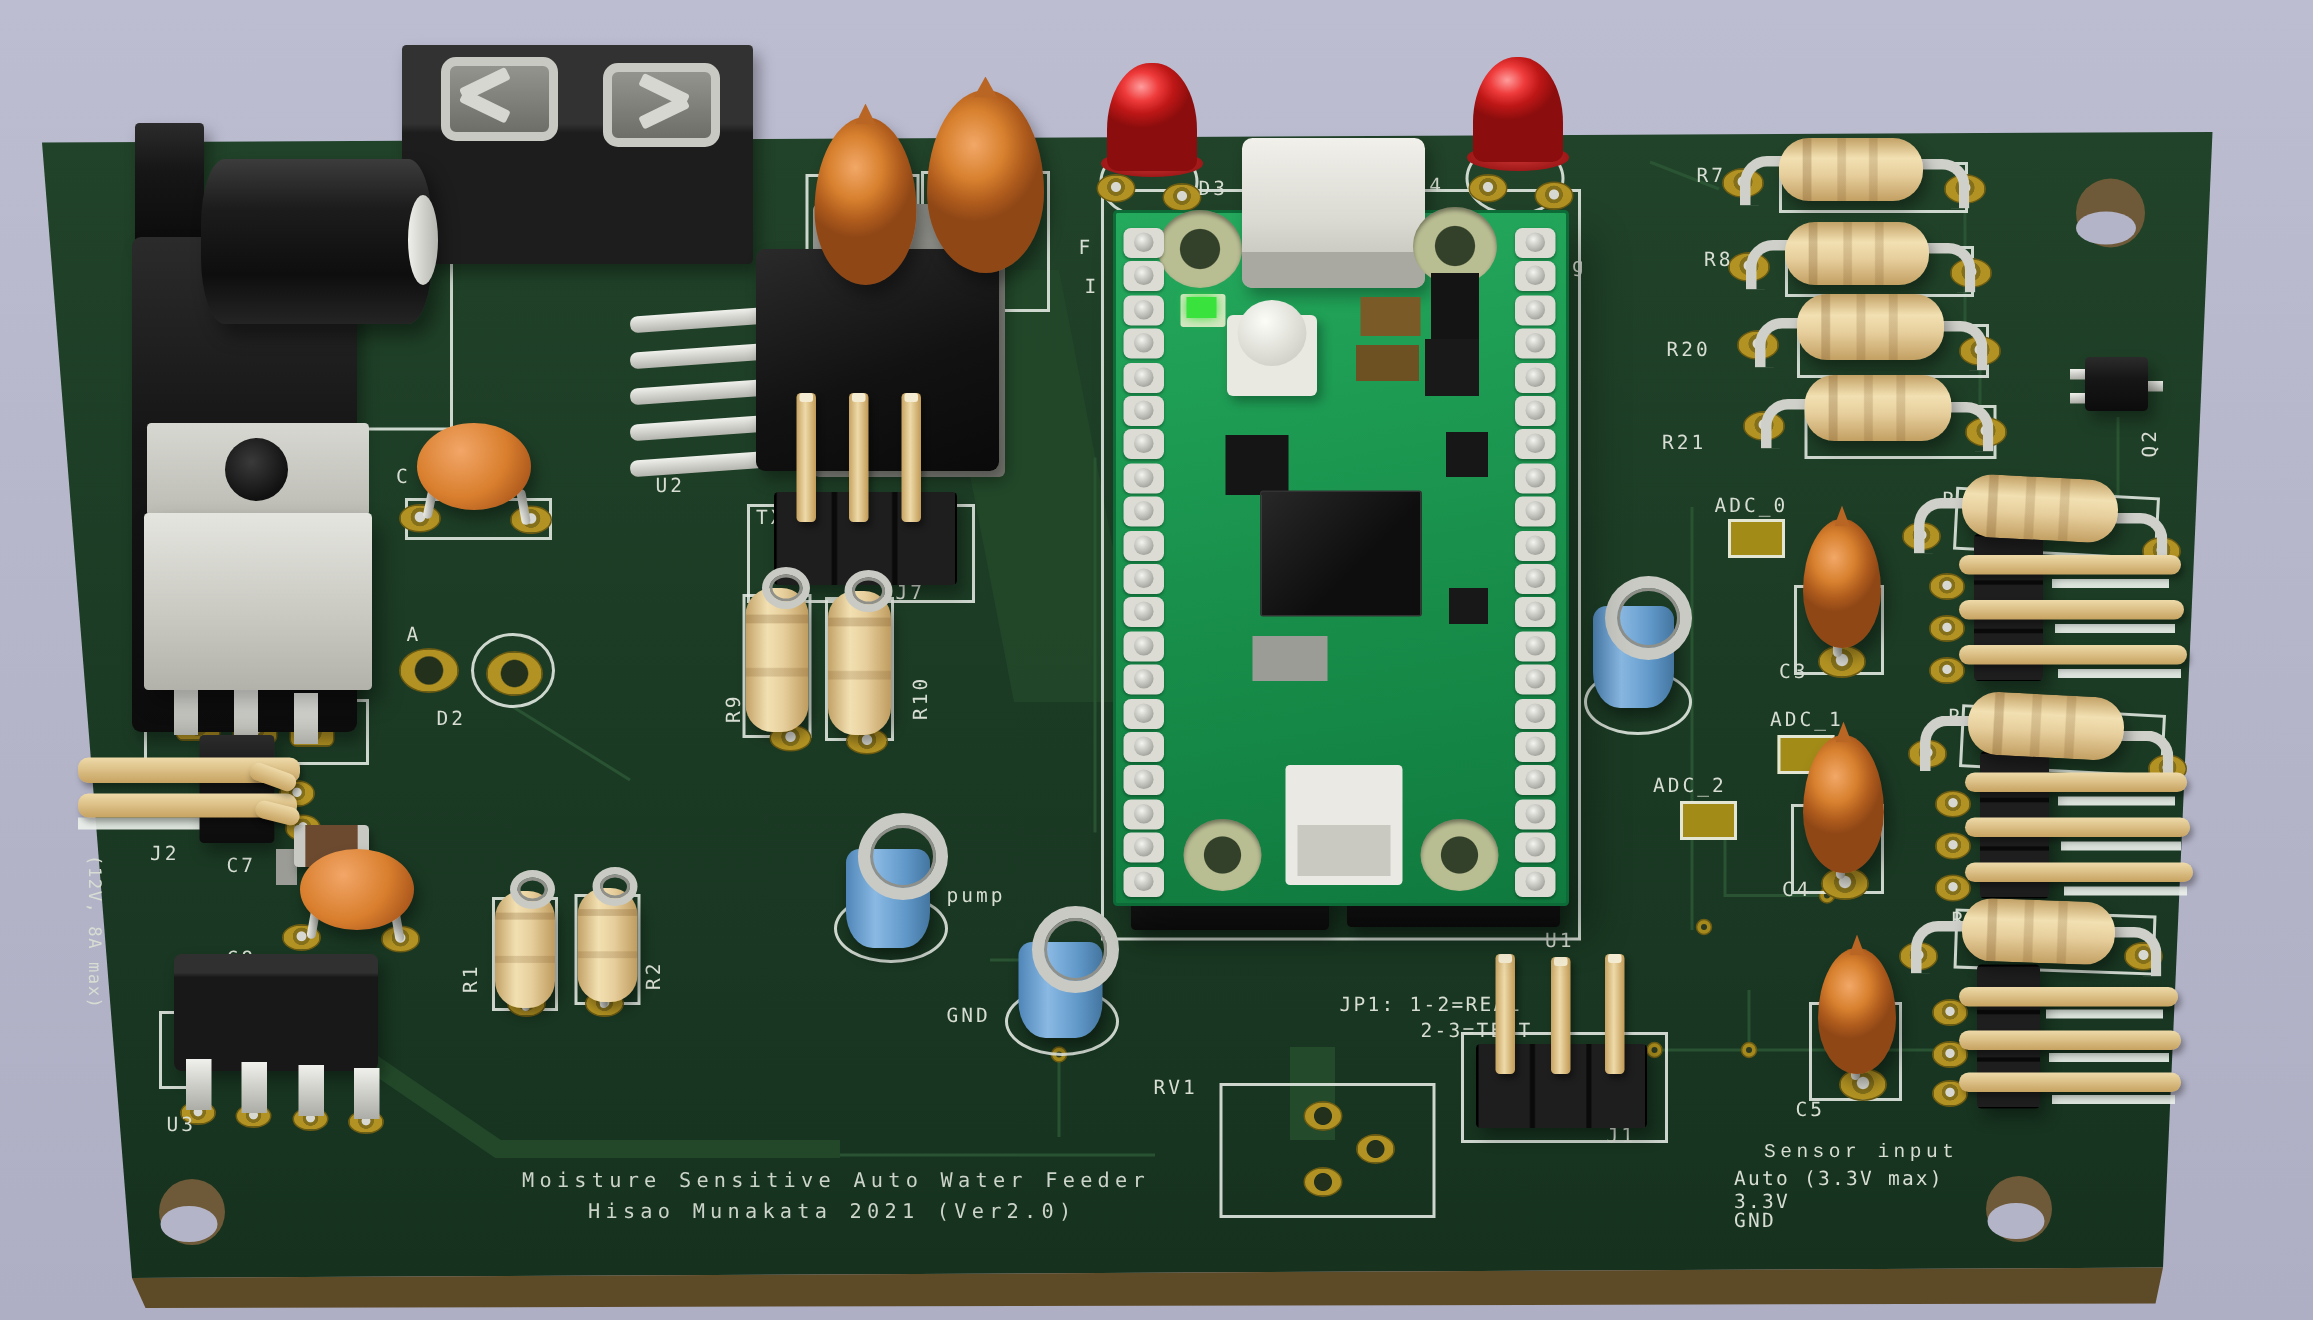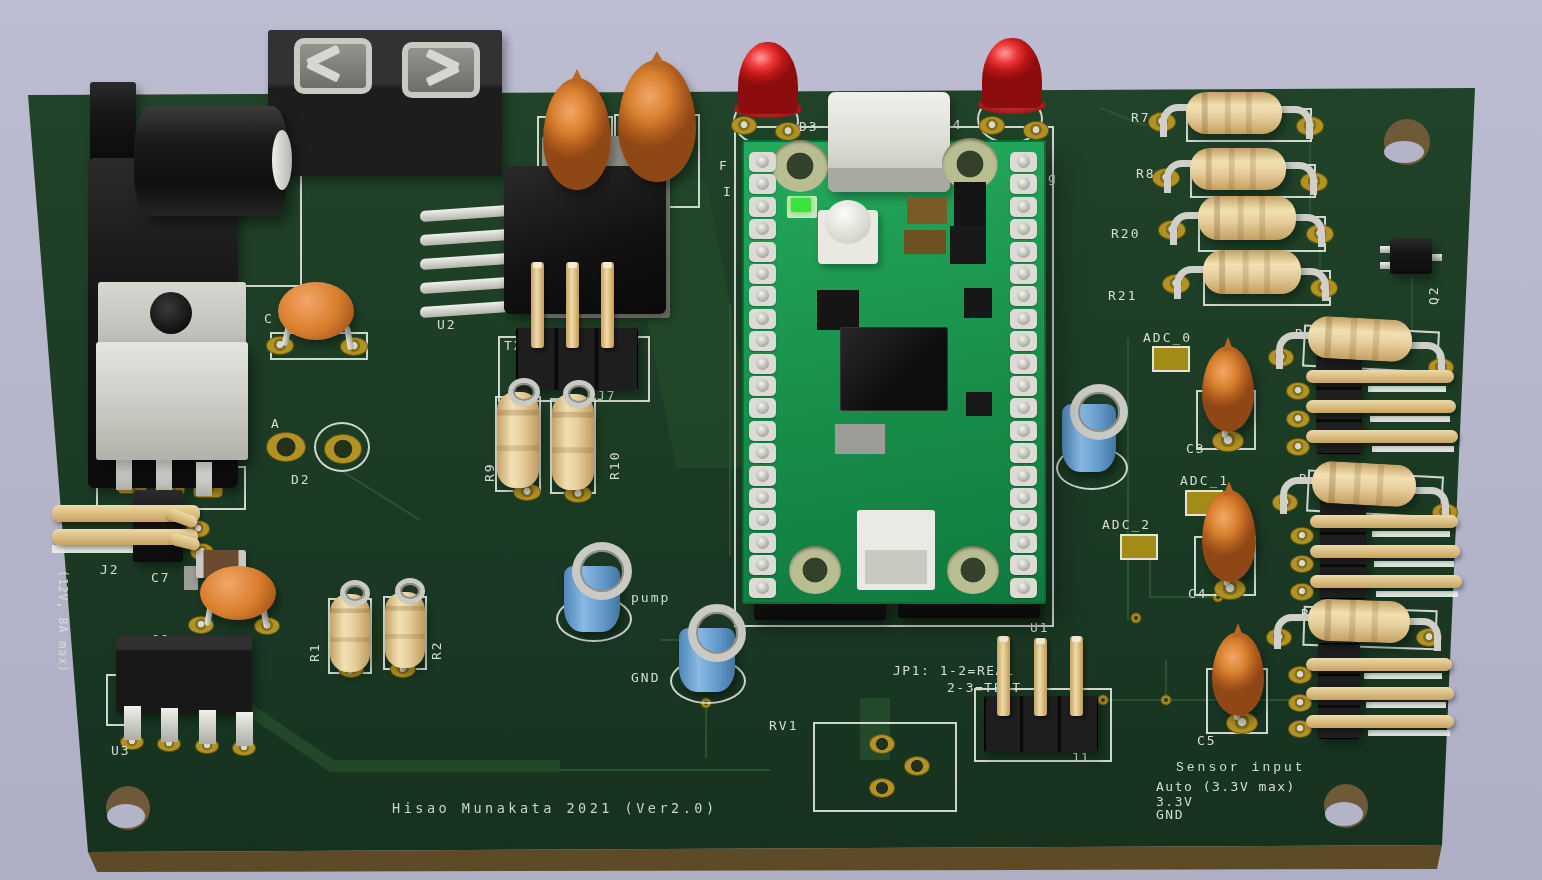--- a/index.html
+++ b/index.html
@@ -233,20 +233,21 @@
   <div class="lbl" style="left:631px;top:670px;">GND</div>
   <div class="lbl" style="left:1030px;top:620px;">U1</div>
   <div class="lbl" style="left:893px;top:663px;letter-spacing:1.5px;">JP1: 1-2=REAL</div>
   <div class="lbl" style="left:947px;top:680px;letter-spacing:1.5px;">2-3=TEST</div>
   <div class="lbl" style="left:1071px;top:750px;">J1</div>
   <div class="lbl" style="left:769px;top:718px;">RV1</div>
   <div class="lbl" style="left:1295px;top:326px;">R</div>
   <div class="lbl" style="left:1299px;top:471px;">R</div>
   <div class="lbl" style="left:1301px;top:606px;">R</div>
   <div class="lbl" style="left:56px;top:570px;writing-mode:vertical-rl;font-size:11.5px;letter-spacing:1px;">(12V, 8A max)</div>
+  <div class="lbl title" style="left:348px;top:779px;">Moisture Sensitive Auto Water Feeder</div>
   <div class="lbl title" style="left:392px;top:800px;">Hisao Munakata 2021 (Ver2.0)</div>
   <div class="lbl legend" style="left:1176px;top:760px;letter-spacing:3px;font-family:Liberation Mono, monospace;">Sensor input</div>
   <div class="lbl legend" style="left:1156px;top:779px;">Auto (3.3V max)</div>
   <div class="lbl legend" style="left:1156px;top:794px;">3.3V</div>
   <div class="lbl legend" style="left:1156px;top:807px;">GND</div>
 
   <div>
     <div class="blk" style="left:90px;top:82px;width:46px;height:80px;"></div>
     <div class="abs" style="left:134px;top:106px;width:154px;height:110px;z-index:8;border-radius:16px/44px;background:linear-gradient(180deg,#3c3c3c,#1c1c1c 30%,#0e0e0e 70%,#242424);box-shadow:6px 8px 12px rgba(0,0,0,.4);">
       <div class="abs" style="right:-4px;top:24px;width:20px;height:60px;border-radius:50%;background:linear-gradient(90deg,#efefeb,#b5b5af);"></div>

